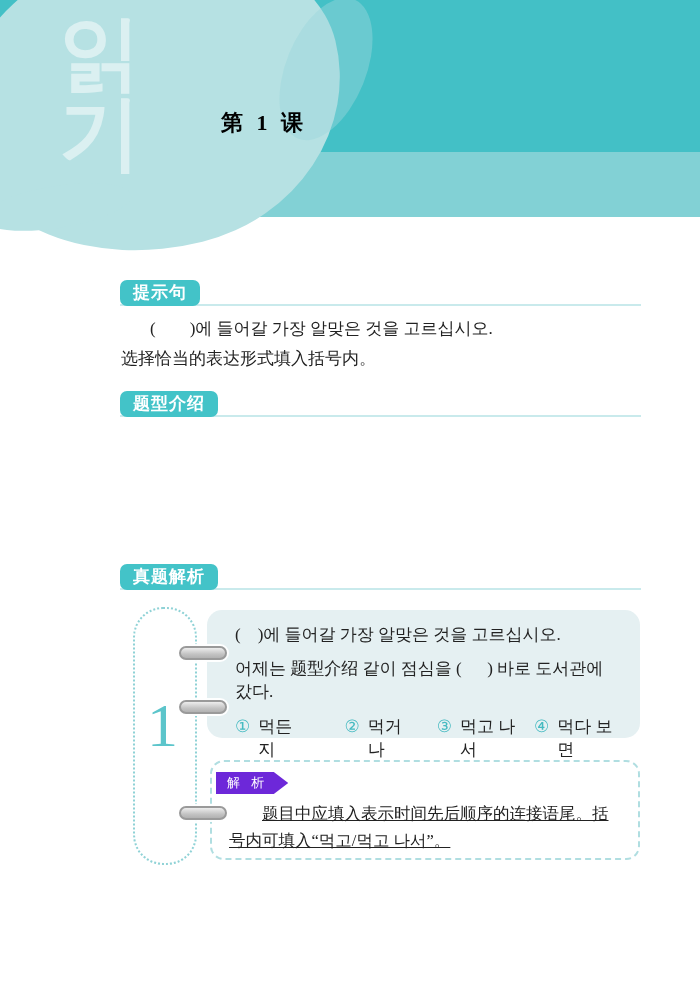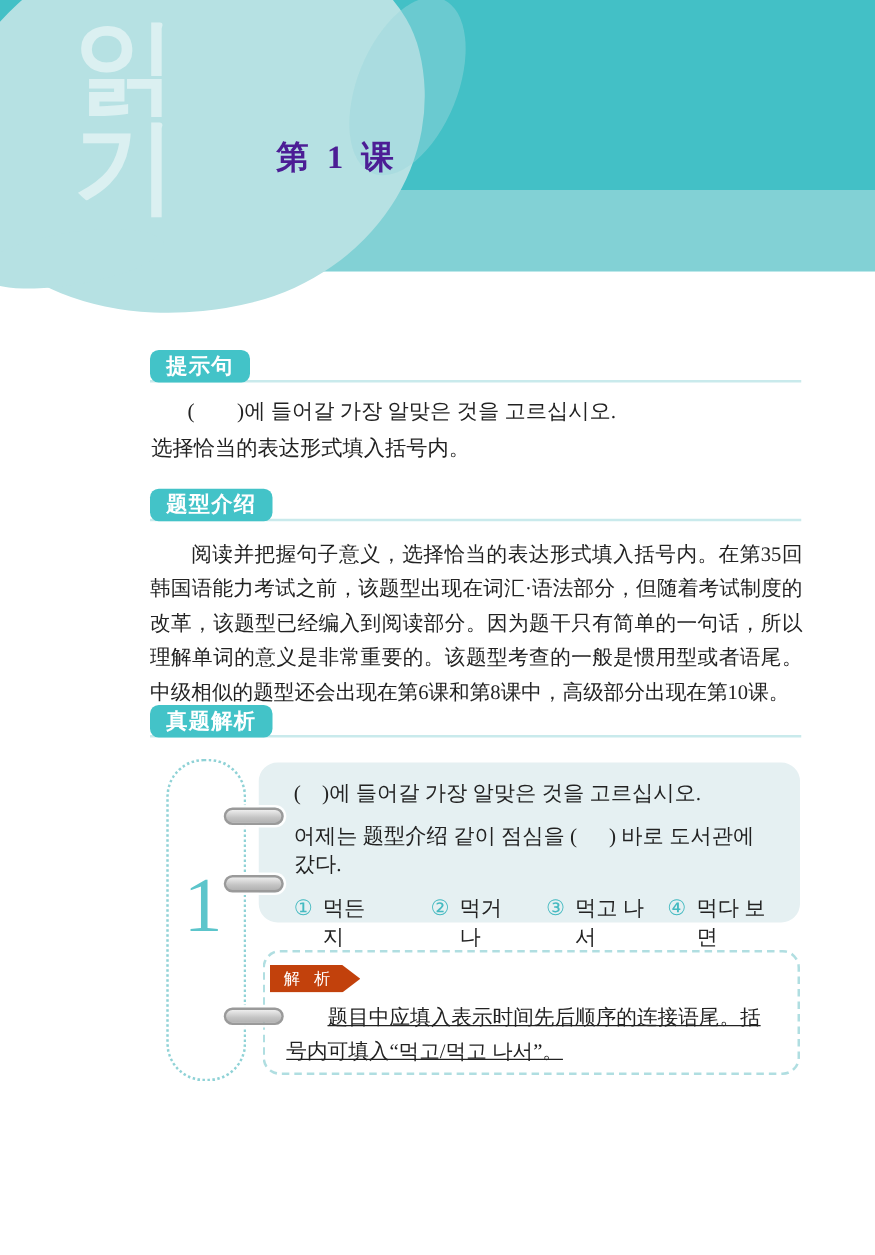--- a/index.html
+++ b/index.html
@@ -13,21 +13,21 @@
   .brush-circle{
     position:absolute;top:-52px;left:-42px;width:386px;height:302px;background:#b6e1e3;
     border-radius:48% 52% 46% 54% / 50% 46% 54% 50%;transform:rotate(-14deg);
   }
   .brush-streak-1{position:absolute;top:186px;left:-18px;width:150px;height:42px;background:#b6e1e3;
     border-radius:50%;transform:rotate(-9deg);}
   .brush-streak-2{position:absolute;top:-6px;left:286px;width:80px;height:150px;background:#9bd8db;
     border-radius:50%;transform:rotate(22deg);opacity:.45;}
   .watermark{position:absolute;top:14px;left:50px;width:100px;text-align:center;
     color:rgba(255,255,255,.5);font-size:82px;line-height:.98;font-weight:bold;}
-  .lesson-label{position:absolute;top:108px;left:221px;color:#4c1d95;font-size:26px;
+  .lesson-label{position:absolute;top:108px;left:221px;color:#000000;font-size:22px;
     font-weight:bold;letter-spacing:4px;}
   .page-title{position:absolute;top:158px;left:219px;color:#fff;font-size:37px;
     font-weight:bold;letter-spacing:2px;white-space:nowrap;}
   
   .badge{position:absolute;left:120px;background:#43c3c8;color:#fff;font-weight:bold;
     font-size:17px;line-height:26px;padding:0 13px;border-radius:7px;letter-spacing:1px;z-index:2;}
   .rule{position:absolute;left:120px;width:521px;height:2px;background:#c9eaec;z-index:1;}
   .badge-hint{top:280px;}   .rule-hint{top:304px;}
   .badge-intro{top:391px;}  .rule-intro{top:415px;}
   .badge-analysis{top:564px;} .rule-analysis{top:588px;}
@@ -52,21 +52,21 @@
   .q-instruction,.q-sentence{font-size:17px;white-space:pre-wrap;}
   .q-sentence{margin-top:11px;}
   .q-options{margin-top:12px;display:flex;align-items:baseline;font-size:17px;}
   .opt{display:flex;align-items:baseline;}
   .opt-num{color:#45bac1;margin-right:8px;}
   .opt-1{margin-right:44px;} .opt-2{margin-right:27px;} .opt-3{margin-right:13px;}
   .q-answer{margin-top:5px;text-align:right;font-size:17px;padding-right:4px;}
   .ans-num{color:#45bac1;}
   .e-box{position:absolute;left:210px;top:760px;width:430px;height:100px;background:#fff;
     border:2px dashed #b0dee1;border-radius:14px;box-sizing:border-box;}
-  .e-tag{position:absolute;top:10px;left:4px;background:#c2410c;color:#fff;font-size:13px;
+  .e-tag{position:absolute;top:10px;left:4px;background:#6d28d9;color:#fff;font-size:13px;
     line-height:22px;padding:0 20px 0 11px;letter-spacing:4px;
     clip-path:polygon(0 0,80% 0,100% 50%,80% 100%,0 100%);}
   .e-text{margin:38px 16px 0 17px;font-size:16.5px;line-height:27px;text-indent:2em;text-decoration:underline;}
 </style>
 </head>
 <body>
 
 <div class="page">
 
   <div class="header">
@@ -81,21 +81,20 @@
     <div class="lesson-label">第 1 课</div>
   </div>
 
   <div class="badge badge-hint">提示句</div>
   <div class="rule rule-hint"></div>
   <div class="hint-korean">(        )에 들어갈 가장 알맞은 것을 고르십시오.</div>
   <div class="hint-chinese">选择恰当的表达形式填入括号内。</div>
 
   <div class="badge badge-intro">题型介绍</div>
   <div class="rule rule-intro"></div>
-  <div class="intro-para">阅读并把握句子意义，选择恰当的表达形式填入括号内。在第35回韩国语能力考试之前，该题型出现在词汇·语法部分，但随着考试制度的改革，该题型已经编入到阅读部分。因为题干只有简单的一句话，所以理解单词的意义是非常重要的。该题型考查的一般是惯用型或者语尾。中级相似的题型还会出现在第6课和第8课中，高级部分出现在第10课。</div>
 
   <div class="badge badge-analysis">真题解析</div>
   <div class="rule rule-analysis"></div>
 
   <div class="q-frame"></div>
   <div class="q-number">1</div>
   <div class="clip clip-1"></div>
   <div class="clip clip-2"></div>
   <div class="clip clip-3"></div>
 

